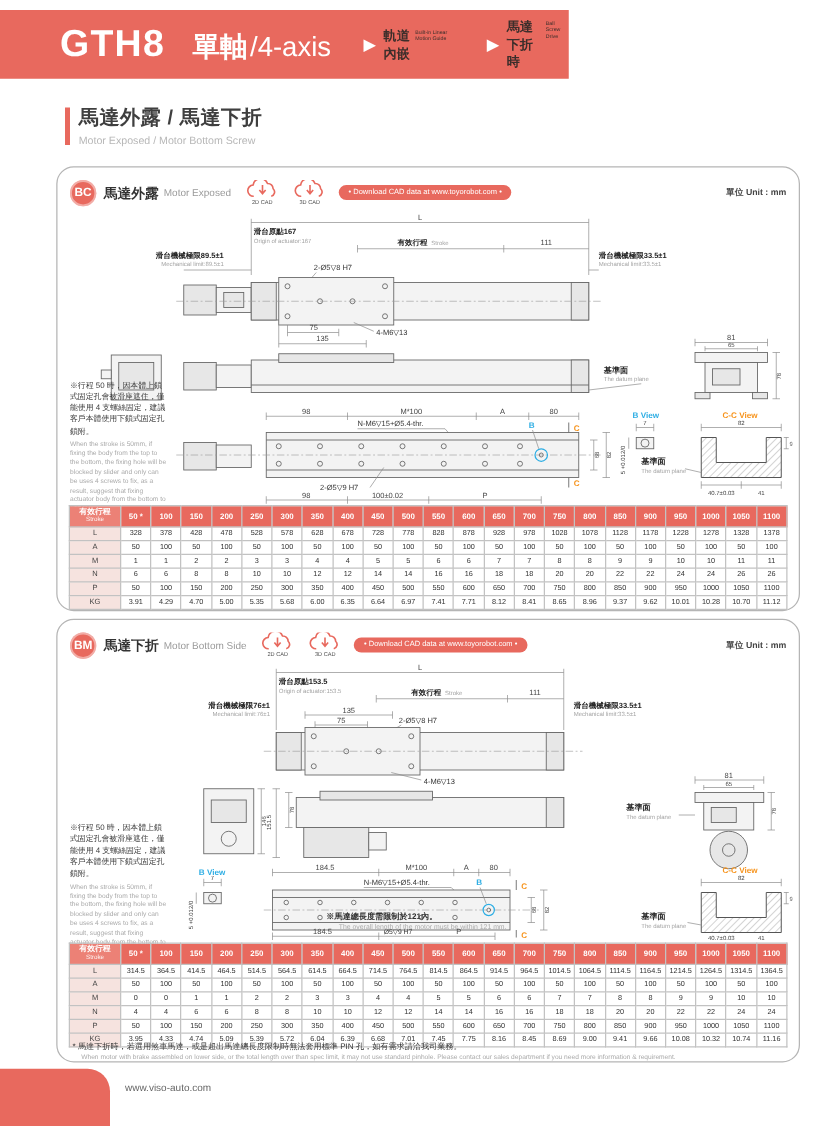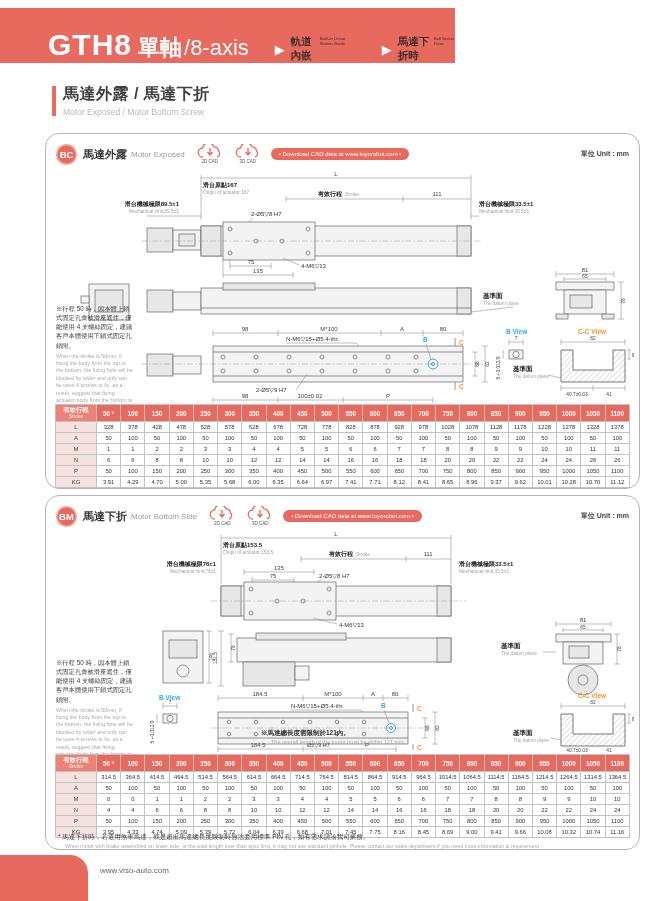--- a/index.html
+++ b/index.html
@@ -1,23 +1,23 @@
 <!DOCTYPE html>
 <html><head>
 <meta charset="utf-8">
 <style>
   html,body{margin:0;padding:0;}
   body{width:650px;height:901px;background:#fff;font-family:"Liberation Sans",sans-serif;position:relative;overflow:hidden;}
   .page{position:absolute;inset:0;}
 
   
-  .banner{position:absolute;left:0;top:8px;width:455px;height:55px;background:#e8695e;display:flex;align-items:flex-end;}
+  .banner{position:absolute;left:0;top:8px;width:455px;height:55px;background:#e8695e;display:flex;align-items:center;}
   .banner .title{margin-left:48px;color:#fff;display:flex;align-items:baseline;white-space:nowrap;}
   .t-model{font-size:30px;font-weight:bold;letter-spacing:1px;}
-  .t-cn{font-size:22px;font-weight:bold;margin-left:6px;}
+  .t-cn{font-size:22px;font-weight:bold;margin-left:22px;}
   .t-en{font-size:22px;font-weight:300;margin-left:2px;}
   .badge{display:flex;align-items:center;margin-left:26px;}
   .badge .tri{color:#fff;font-size:13px;line-height:1;margin-right:6px;}
   .badge-txt{display:flex;flex-direction:row;}
   .badge-cn{font-size:10.5px;font-weight:bold;color:#3d2e2b;}
   .badge-en{font-size:4.2px;color:#3d2e2b;margin-top:1px;}
 
   
   .section-head{position:absolute;left:52px;top:84px;}
   .section-rule{position:absolute;left:0;top:2px;width:4px;height:30px;background:#e8695e;}
@@ -88,21 +88,21 @@
 </style>
 </head>
 <body>
 
 <div class="page">
 
   <header class="banner">
     <div class="title">
       <span class="t-model">GTH8</span>
       <span class="t-cn">單軸</span>
-      <span class="t-en">/8-axis</span>
+      <span class="t-en">/4-axis</span>
     </div>
     <div class="badge">
       <span class="tri">▶</span>
       <span class="badge-txt">
         <span class="badge-cn">軌道內嵌</span>
         <span class="badge-en">Built-in Linear Motion Guide</span>
       </span>
     </div>
     <div class="badge">
       <span class="tri">▶</span>

